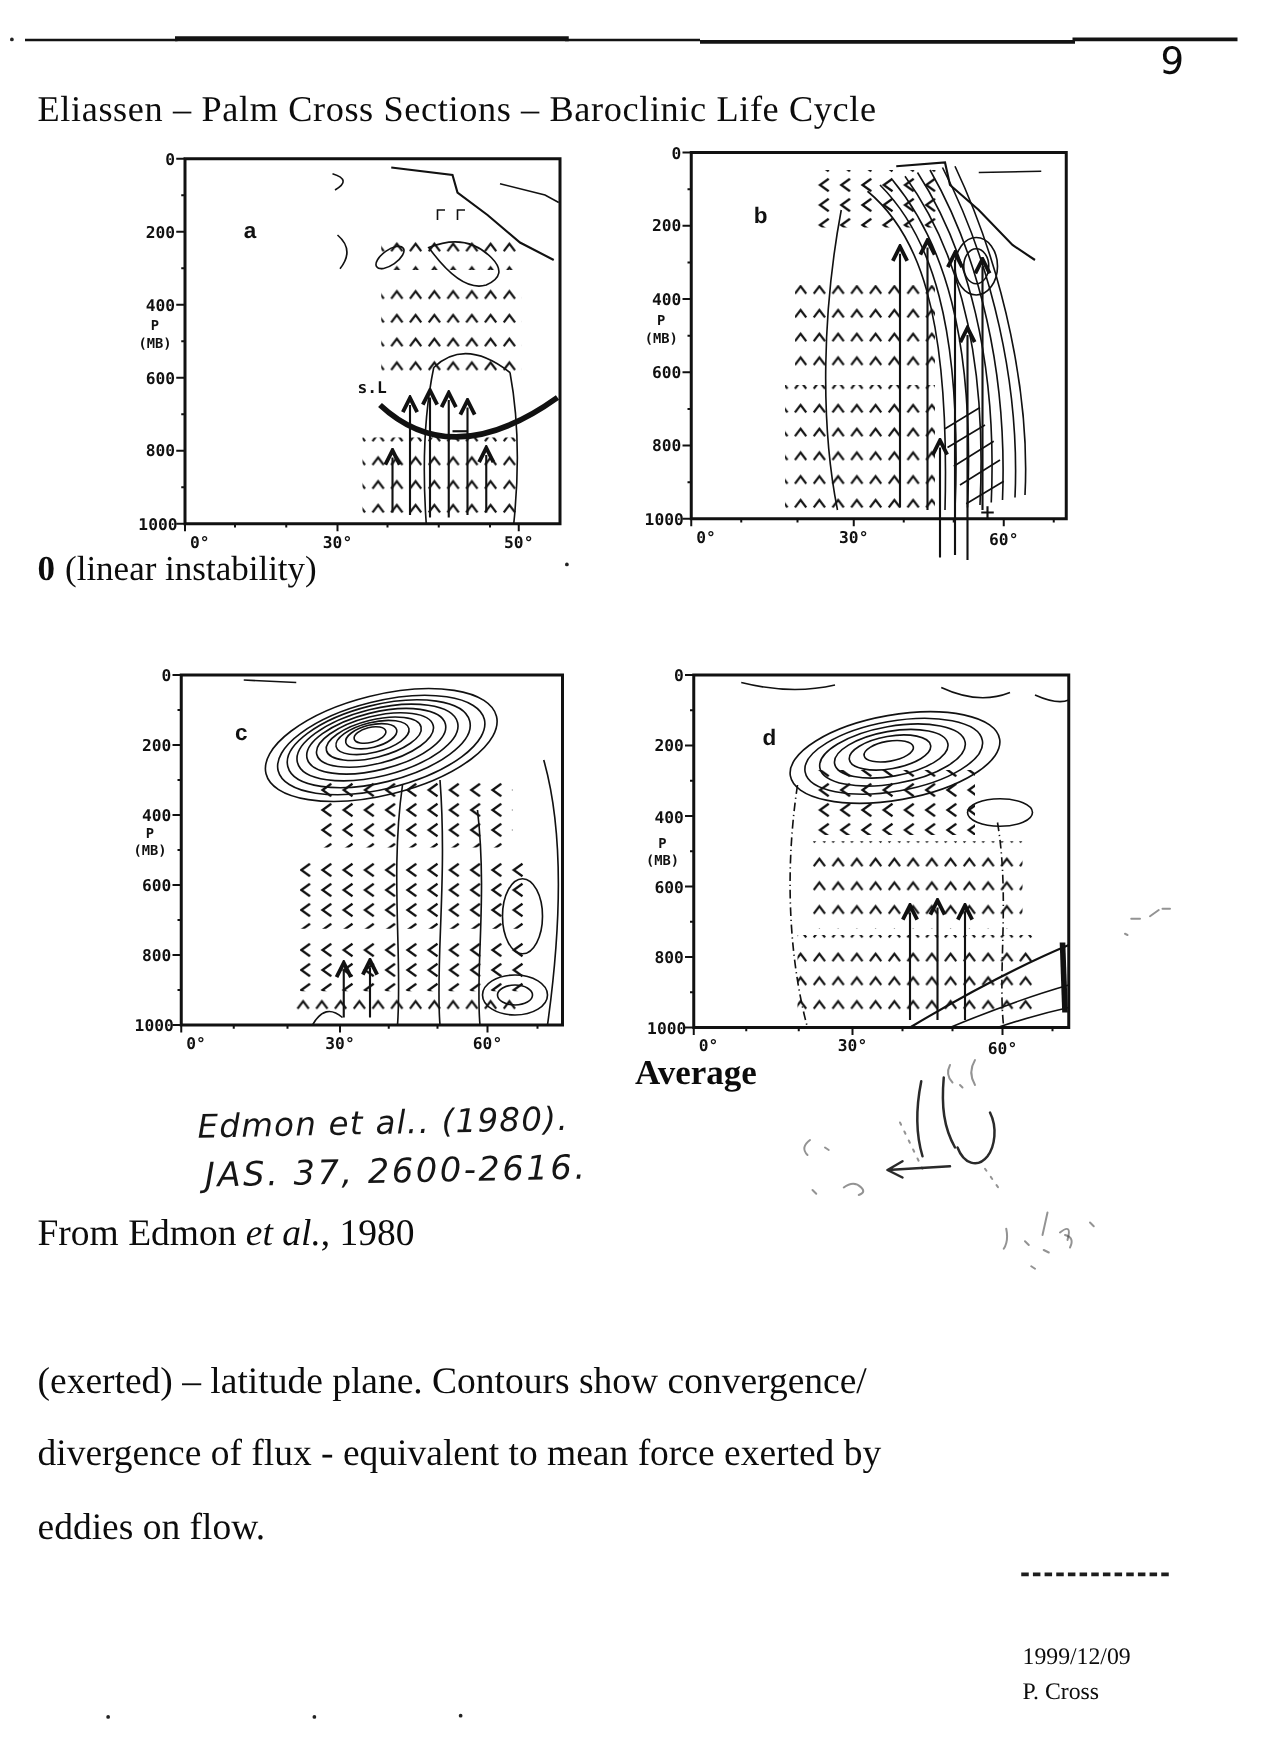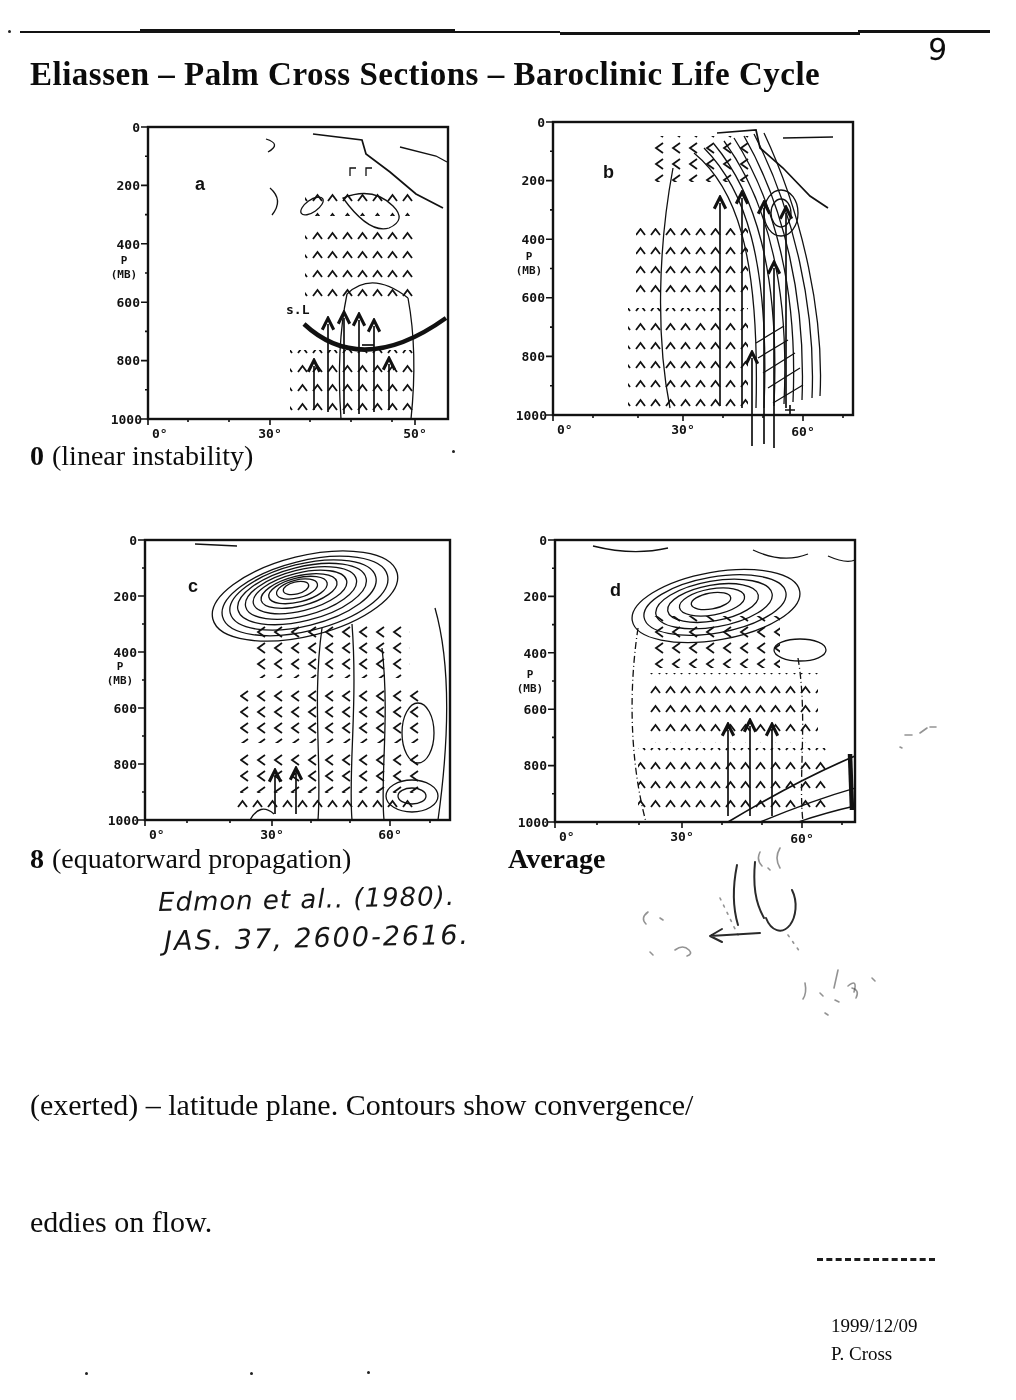--- a/index.html
+++ b/index.html
@@ -1,31 +1,31 @@
 <!DOCTYPE html>
 <html><head>
 <meta charset="utf-8">
 <style>
   html,body{margin:0;padding:0;background:#fff;}
   #page{position:relative;width:1016px;height:1400px;background:#ffffff;overflow:hidden;
         font-family:"Liberation Serif", serif;color:#0c0c0c;}
   .abs{position:absolute;}
   .scanline{background:#131313;}
-  .title{font-size:33px;font-weight:bold;letter-spacing:.5px;white-space:nowrap;}
+  .title{font-size:29px;font-weight:normal;letter-spacing:.5px;white-space:nowrap;margin-top:16px;}
   .pagenum{font-family:"DejaVu Sans", sans-serif;font-size:30px;transform:rotate(4deg);}
   .caption{font-size:28px;white-space:nowrap;}
   .caption .num{font-weight:bold;margin-right:8px;}
   .caption.boldall{font-weight:bold;}
   .hand{font-family:"DejaVu Sans", sans-serif;font-style:italic;color:#161616;
         white-space:nowrap;transform:rotate(-1.2deg);letter-spacing:1px;}
   .hand1{font-size:26px;}
   .hand2{font-size:27px;letter-spacing:2px;}
   .body-line{font-size:30px;white-space:nowrap;}
   .body-line .it{font-style:italic;}
-  .footer{font-size:19px;white-space:nowrap;margin-left:13px;}
+  .footer{font-size:19px;white-space:nowrap;}
   .dash-line{border-top:3px dashed #1d1d1d;width:118px;height:0;}
   .dot{width:3px;height:3px;background:#222;border-radius:50%;}
   svg{overflow:visible;}
   svg .axis{fill:none;stroke:#111;stroke-width:2.4;}
   svg .tick{stroke:#111;stroke-width:1.6;fill:none;}
   svg .c1{fill:none;stroke:#111;stroke-width:1.7;}
   svg .c2{fill:none;stroke:#111;stroke-width:1.3;}
   svg .thick{fill:none;stroke:#111;stroke-width:4.5;}
   svg .arr{stroke:#111;stroke-width:1.7;fill:none;}
   svg text{fill:#111;}
@@ -260,43 +260,44 @@
       <line class="arr" x1="230" y1="288" x2="230" y2="202" marker-end="url(#ah)"></line>
       <line class="arr" x1="252" y1="288" x2="252" y2="198" marker-end="url(#ah)"></line>
       <line class="arr" x1="274" y1="288" x2="274" y2="202" marker-end="url(#ah)"></line>
     </g>
   </svg>
 
   <svg class="abs" style="left:890px;top:715px" width="90" height="50" viewBox="0 0 90 50">
     <path class="scribf" d="M15,20 h7 M30,18 l7,-5 M40,12 h6 M10,32 l2,1"></path>
   </svg>
 
-  <div class="abs caption" style="left:30px;top:843px">
-    <span class="num">8</span><span>(equatorward propagation)</span>
-  </div>
   <div class="abs caption boldall" style="left:508px;top:843px">Average</div>
 
   <div class="abs hand hand1" style="left:158px;top:884px">Edmon et al.. (1980).</div>
   <div class="abs hand hand2" style="left:164px;top:922px">JAS. 37, 2600-2616.</div>
 
   <svg class="abs" style="left:620px;top:840px" width="400" height="180" viewBox="0 0 400 180">
     <path class="scrib" d="M117,25 C113,45 112,65 118,85" stroke-width="4.5"></path>
     <path class="scrib" d="M135,22 C133,45 135,62 144,78" stroke-width="4.5"></path>
     <path class="scrib" d="M146,78 C151,91 162,95 170,85 C176,77 178,62 172,50"></path>
     <path class="scribf" d="M100,58 L118,95" stroke-dasharray="2 6"></path>
     <path class="scribf" d="M168,95 L180,112" stroke-dasharray="2 6"></path>
     <path class="scrib" d="M140,93 L90,96 M90,96 l12,-7 M90,96 l12,6"></path>
     <path class="scribf" d="M140,12 q-4,8 2,14 M160,8 q-6,10 0,20 M148,28 l2,2"></path>
     <path class="scribf" d="M28,72 q-8,6 -2,12 M40,78 l3,2 M55,110 q8,-6 14,0 q4,4 -2,6 M30,112 l3,3"></path>
     <path class="scribf" d="M185,143 q2,10 -2,16 M200,153 l3,3 M215,160 l4,2 M228,146 q10,-8 6,6 M205,173 l3,2"></path>
     <path class="scribf" d="M218,130 l-4,18 M232,148 q8,2 4,10 M252,138 l3,3"></path>
   </svg>
 
+  <div class="abs body-line" style="left:30px;top:970px">
+    <span>From Edmon </span><span class="it">et al.</span><span>, 1980</span>
+  </div>
 
   <div class="abs body-line" style="left:30px;top:1088px">(exerted) – latitude plane.  Contours show convergence/</div>
+  <div class="abs body-line" style="left:30px;top:1146px">divergence of flux - equivalent to mean force exerted by</div>
   <div class="abs body-line" style="left:30px;top:1205px">eddies on flow.</div>
 
   <div class="abs dash-line" style="left:817px;top:1258px"></div>
 
   <div class="abs footer" style="left:818px;top:1315px">1999/12/09</div>
   <div class="abs footer" style="left:818px;top:1343px">P. Cross</div>
 
   <div class="abs dot" style="left:85px;top:1372px"></div>
   <div class="abs dot" style="left:250px;top:1372px"></div>
   <div class="abs dot" style="left:367px;top:1371px"></div>

